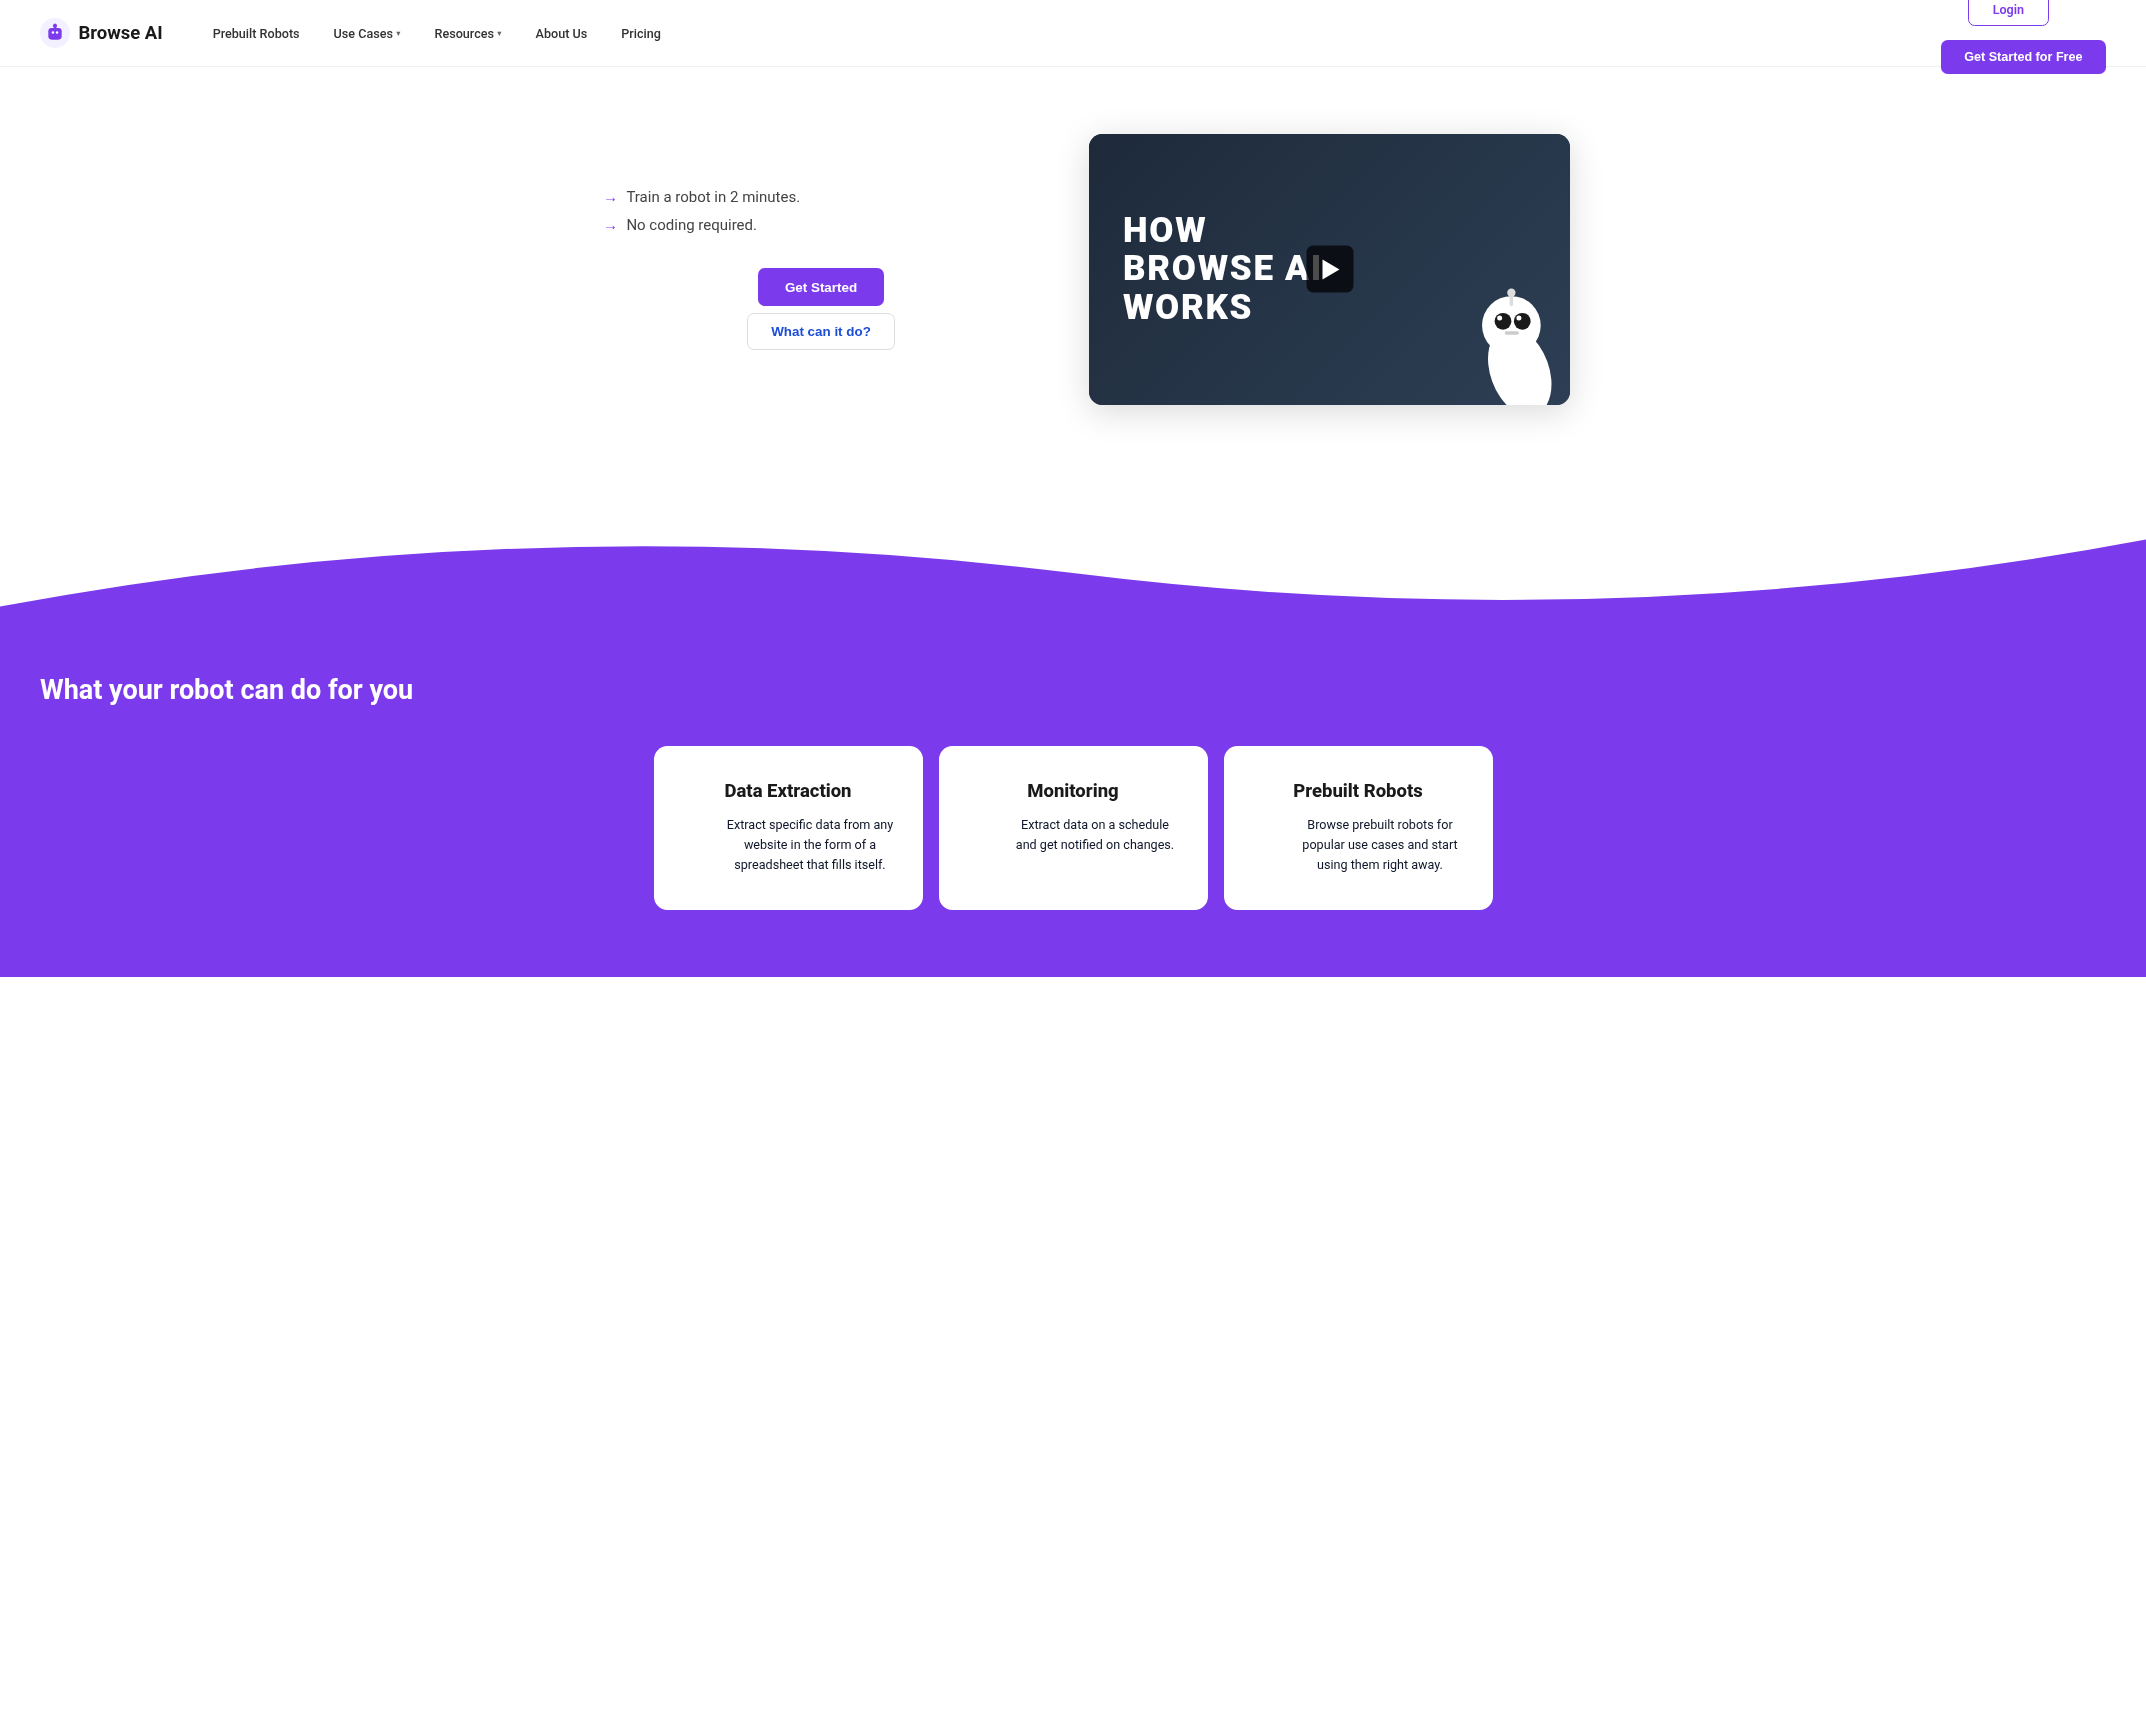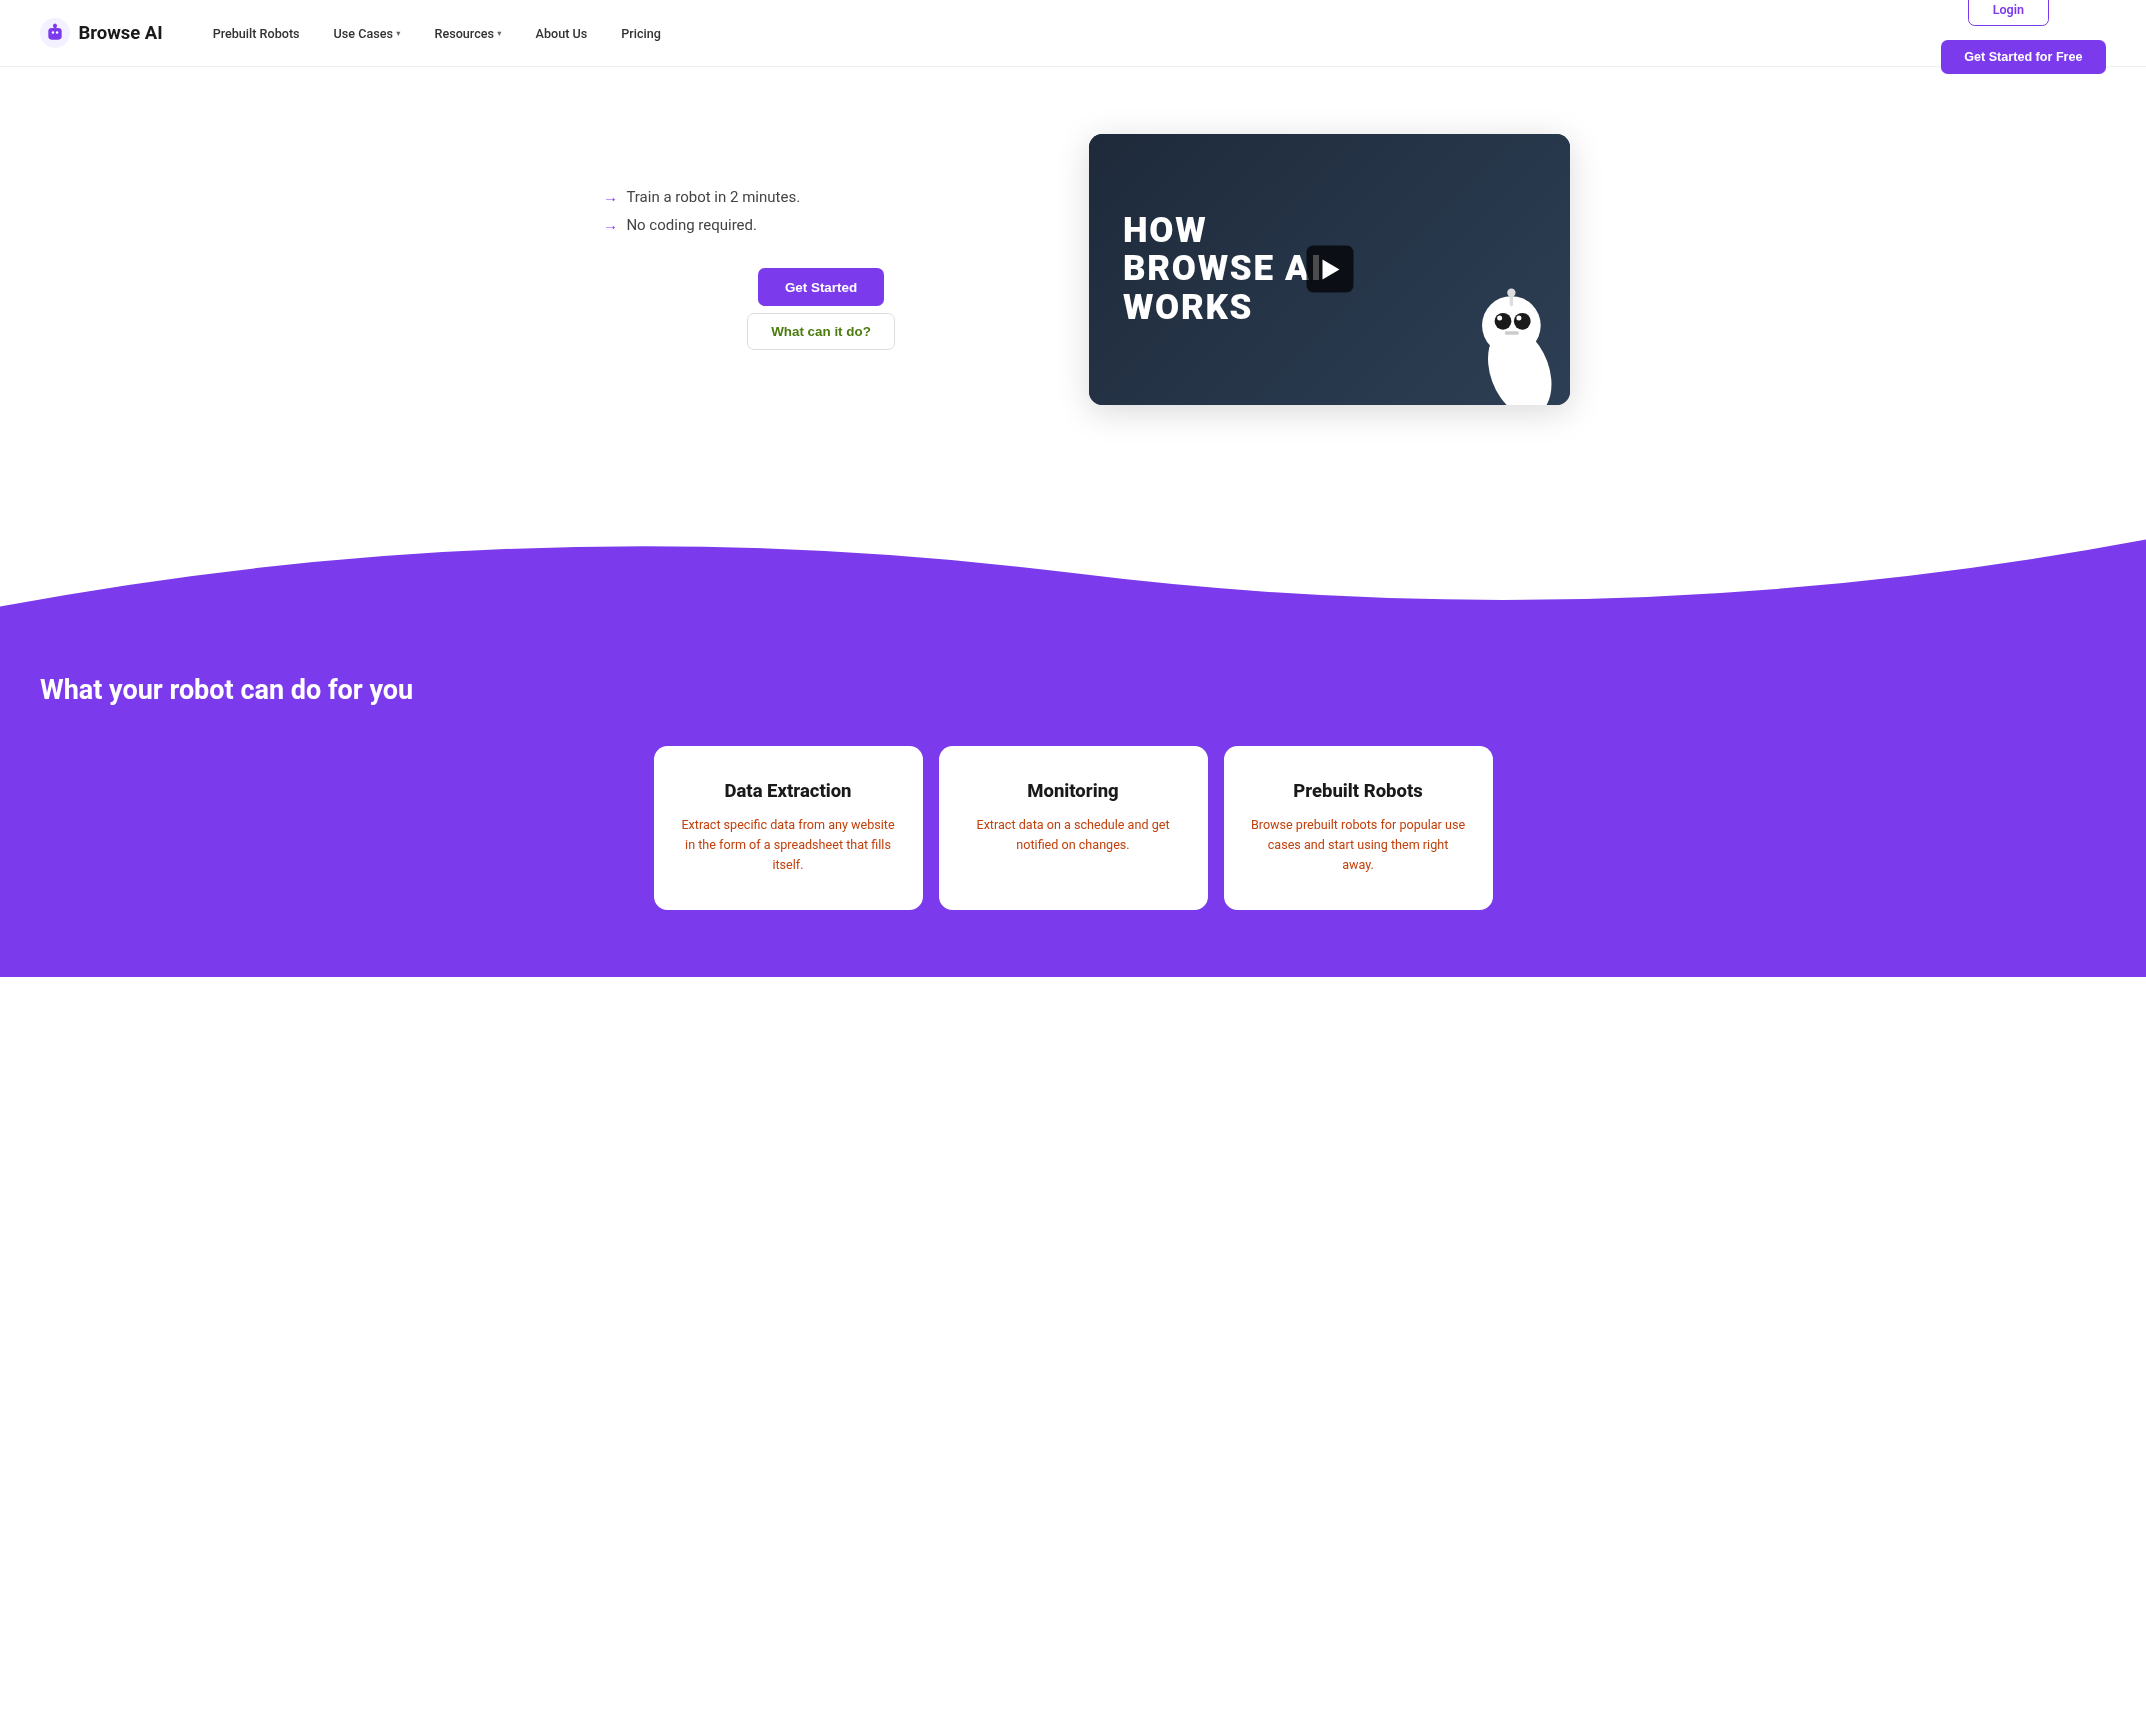--- a/index.html
+++ b/index.html
@@ -158,21 +158,21 @@
       border: none;
       padding: 11.7px 27px;
       border-radius: 6.7px;
       font-size: 13.4px;
       font-weight: 700;
       cursor: pointer;
     }
 
     .btn-what-can {
       background: #fff;
-      color: #4d7c0f;
+      color: #1d4ed8;
       border: 1.7px solid #ddd;
       padding: 10px 23.5px;
       border-radius: 7px;
       font-size: 13.4px;
       font-weight: 600;
       cursor: pointer;
     }
 
     
     .hero-video {
@@ -286,22 +286,23 @@
 
     .feature-card-title {
       font-size: 18.5px;
       font-weight: 800;
       color: #1a1a1a;
       margin-bottom: 13.4px;
     }
 
     .feature-card-desc {
       font-size: 12.6px;
-      color: #c2410c;
+      color: #0f172a;
       line-height: 1.6;
+      margin-left: 44px;
     }
   </style>
 </head>
 <body>
 
 <nav class="navbar">
   <a class="logo-area" href="#">
 
     <svg class="logo-icon" viewBox="0 0 36 36" fill="none" xmlns="http://www.w3.org/2000/svg">
       <circle cx="18" cy="18" r="18" fill="#f3f0ff"></circle>

